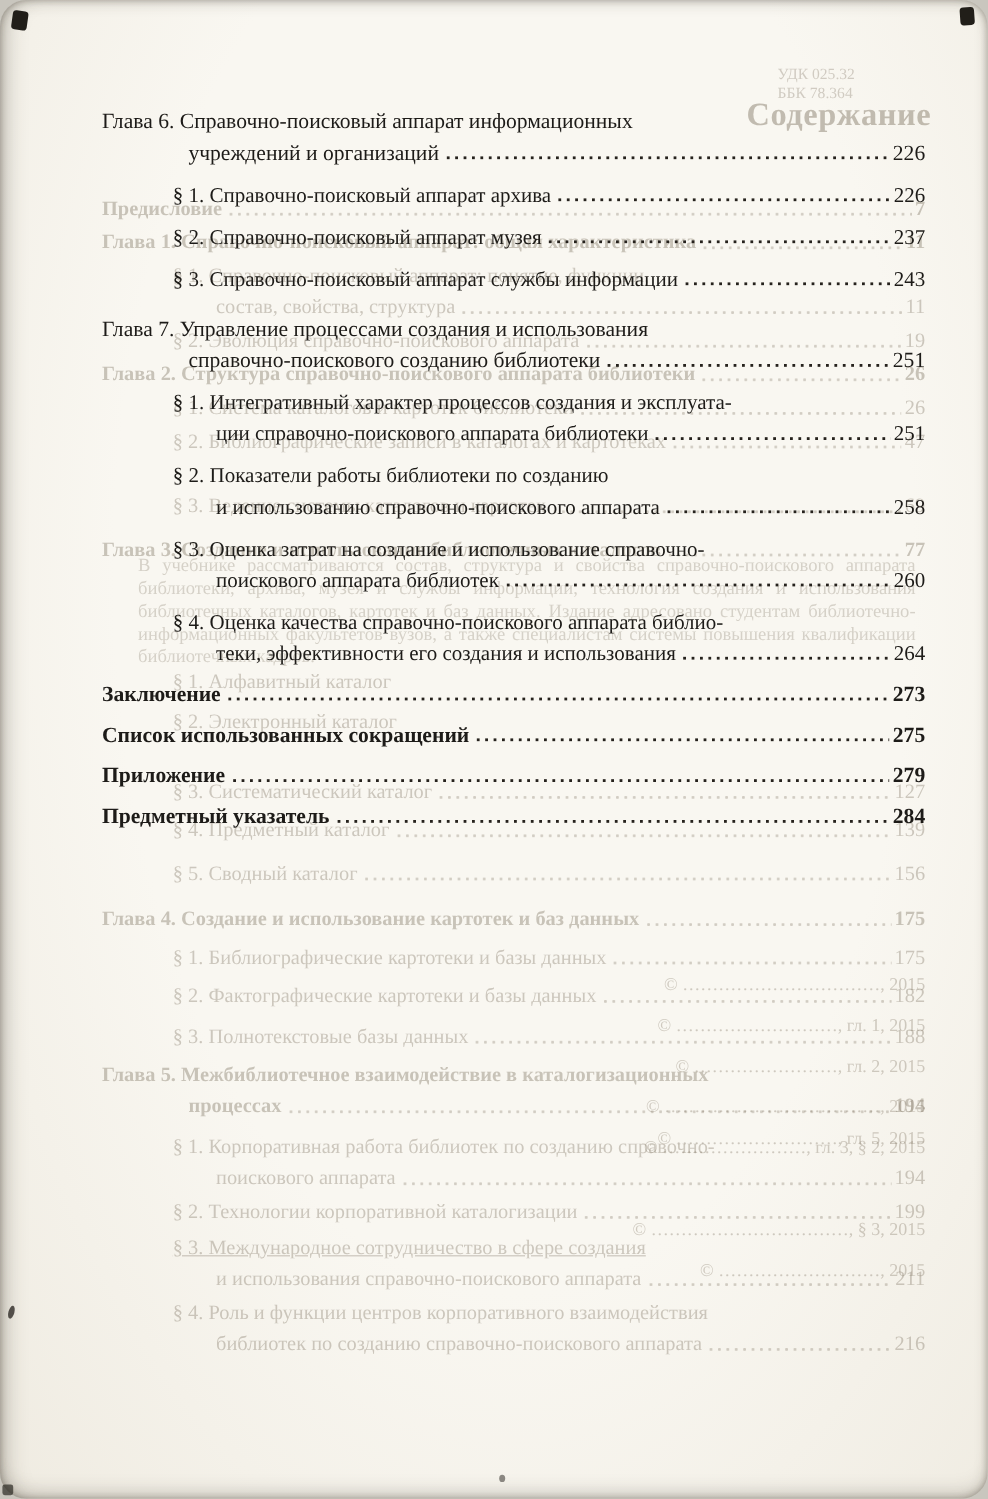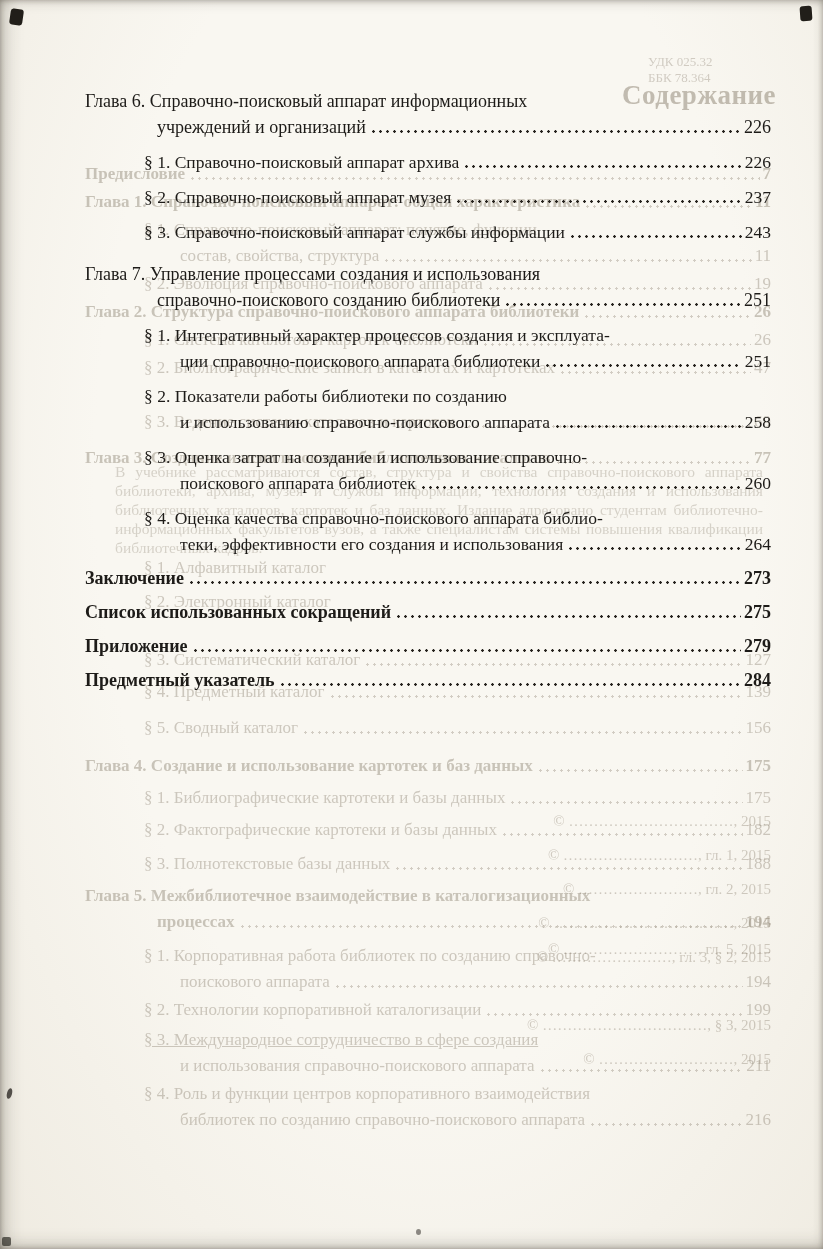--- a/index.html
+++ b/index.html
@@ -11,20 +11,21 @@
   }
   .page{
     position:absolute;inset:0;
     background:radial-gradient(ellipse at 52% 38%, #f9f7f1 55%, #efebe1 100%);
     box-shadow:
       inset 0 0 5px rgba(55,48,36,.30),
       inset 14px 0 20px -12px rgba(55,48,36,.35),
       inset 0 -12px 18px -10px rgba(55,48,36,.28),
       inset -7px 0 12px -8px rgba(55,48,36,.18),
       inset 0 9px 14px -9px rgba(55,48,36,.22);
+    border-radius: 22px;
   }
 
   
   .toc{
     position:absolute;left:85px;right:52px;top:72px;z-index:3;
     font-size:17.5px;line-height:26px;color:#1d1b18;
   }
   .toc-entry{margin-top:9px}
   .toc-entry:first-child{margin-top:0}
   .toc-entry.chapter{margin-top:16px;font-weight:normal;font-size:18px}

